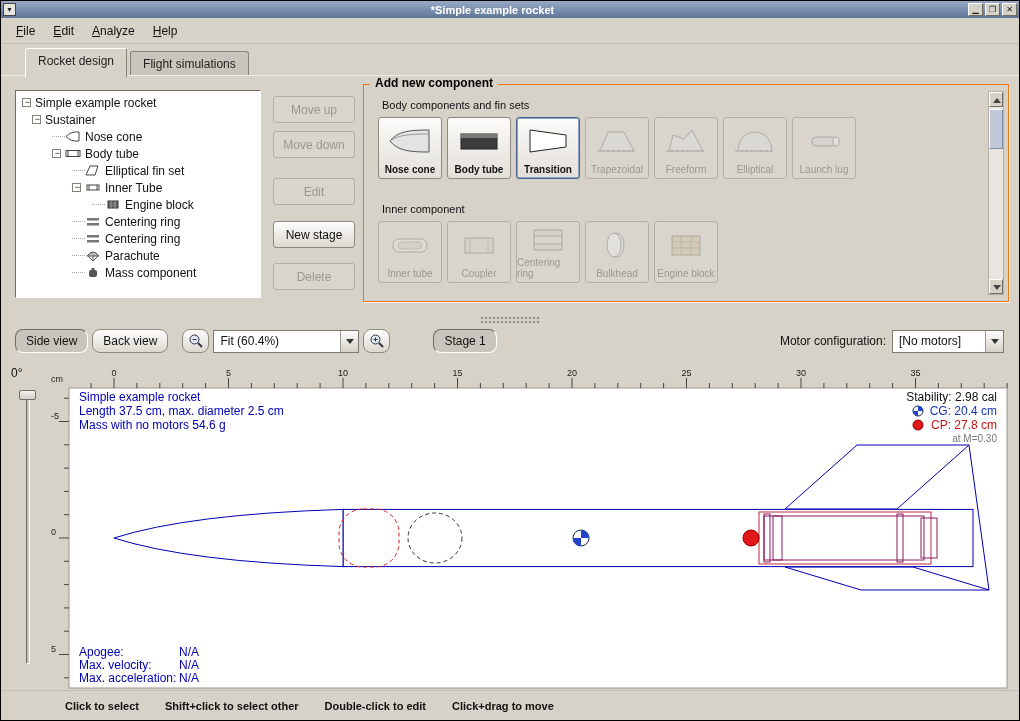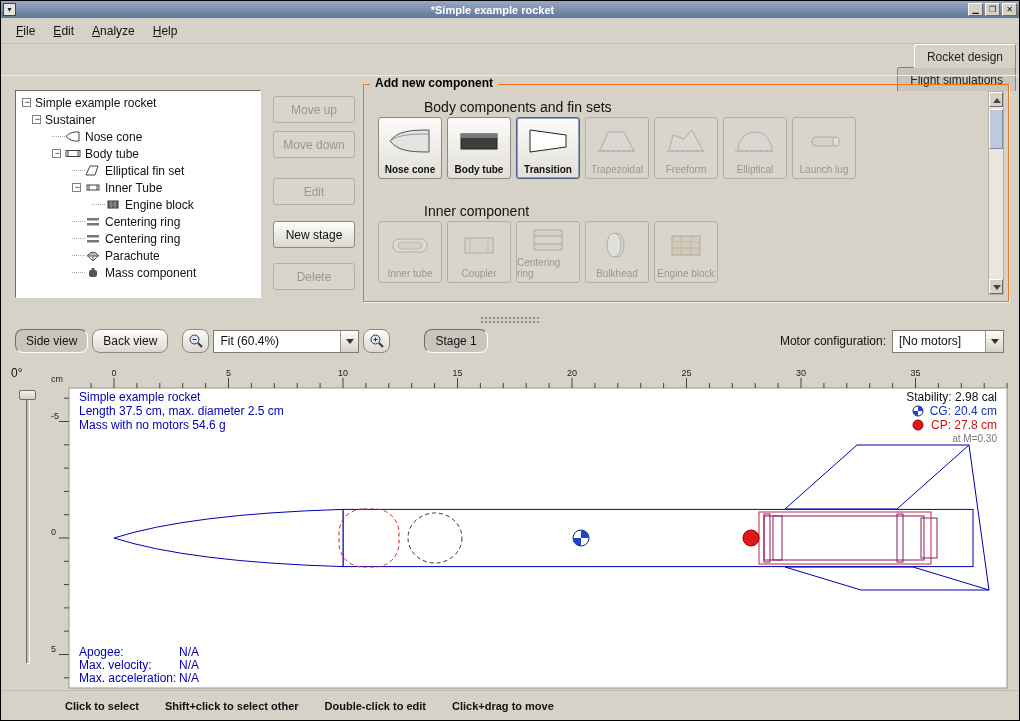--- a/index.html
+++ b/index.html
@@ -17,21 +17,21 @@
     text-align:center; color:#111; margin-left:2px; }
 
   
   .menubar { position:absolute; left:0; top:17px; right:0; height:26px;
     display:flex; align-items:center; padding-left:6px; border-bottom:1px solid #c2beb4; }
   .menu-item { display:inline-block; padding:4px 9px; font-size:12px; color:#111; }
   .menu-item::first-letter { text-decoration:underline; }
 
   
   .tabstrip { position:absolute; left:0; top:43px; right:0; height:32px;
-    display:flex; align-items:flex-end; padding-left:24px;flex-direction:column; }
+    display:flex; align-items:flex-end; padding-left:24px; }
   .tabstrip::after { content:""; position:absolute; left:0; right:0; bottom:0; border-bottom:1px solid #efece6; }
   .tab { position:relative; border:1px solid #87837a; border-bottom:none;
     border-radius:3px 3px 0 0; background:#c9c5bc; padding:5px 12px 4px;
     font-size:12px; margin-right:3px; height:25px; color:#222; }
   .tab.active { background:#d6d2c8; height:29px; z-index:3; border-top-color:#fff; border-left-color:#fff; margin-bottom:-1px; }
 
   
   .top-section { position:absolute; left:0; top:75px; width:100%; height:238px; }
   .tree-panel { position:absolute; left:14px; top:14px; width:246px; height:208px;
     background:#fff; border:1px solid; border-color:#716d63 #fff #fff #716d63; overflow:hidden; padding:3px 0 0 2px; }
@@ -45,21 +45,21 @@
   .btncol { position:absolute; left:272px; top:0; width:84px; }
   .btn { display:block; width:82px; height:27px; border:1px solid #8e8a80; border-radius:3px;
     background:linear-gradient(#fdfdfc,#dcd8d0); font-family:"Liberation Sans",sans-serif;
     font-size:12px; color:#111; position:absolute; }
   .btn.disabled { color:#9b978f; background:#d9d5cd; border-color:#b3afa5; }
 
   .groupbox { position:absolute; left:362px; top:8px; width:646px; height:218px;
     border:1px solid #f97316; box-shadow:1px 1px 0 rgba(255,255,255,.8); }
   .groupbox-title { position:absolute; top:-9px; left:6px; background:#d6d2c8;
     padding:0 5px; font-size:12px; font-weight:bold; color:#000; }
-  .grp-label { position:absolute; left:18px; font-size:14px; color:#111;margin-left:42px; }
+  .grp-label { position:absolute; left:18px; font-size:11px; color:#111; }
   .comp-row { position:absolute; left:14px; display:flex; gap:5px; }
   .comp-btn { width:64px; height:62px; border:1px solid #8e8a80; border-radius:3px;
     background:linear-gradient(#fcfbf9,#e2dfd8); display:flex; flex-direction:column;
     align-items:center; justify-content:flex-end; padding-bottom:3px; }
   .comp-btn .comp-icon { flex:1; display:flex; align-items:center; justify-content:center; width:100%; }
   .comp-btn .comp-label { font-size:10px; font-weight:bold; color:#111; }
   .comp-btn.disabled { background:#d9d5cd; border-color:#b3afa5; }
   .comp-btn.disabled .comp-label { color:#9b978f; font-weight:normal; }
   .comp-btn.disabled .comp-icon { opacity:.45; }
   .comp-btn.selected { border:1px solid #4a5f85; box-shadow:inset 0 0 0 1px #8fa3c4; }
@@ -403,21 +403,21 @@
         </span>
     </div>
     <div class="ctl-btn icon-btn">
       <svg width="16" height="16">
           <circle cx="6.5" cy="6.5" r="4.5" fill="#dfe6f0" stroke="#334"></circle>
           <line x1="10" y1="10" x2="14" y2="14" stroke="#334" stroke-width="2"></line>
           <line x1="4.5" y1="6.5" x2="8.5" y2="6.5" stroke="#334"></line>
           <line x1="6.5" y1="4.5" x2="6.5" y2="8.5" stroke="#334"></line>
         </svg>
     </div>
-    <div class="ctl-btn toggled" style="margin-left:30px">Stage 1</div>
+    <div class="ctl-btn toggled" style="margin-left:39px">Stage 1</div>
     <span class="mc-label">Motor configuration:</span>
     <div class="combo" style="width:112px;margin-right:1px">
       <span class="val">[No motors]</span>
       <span class="arrow">
           <span class="arrow-glyph"></span>
         </span>
     </div>
   </div>
 
   <div class="canvas-sec">

